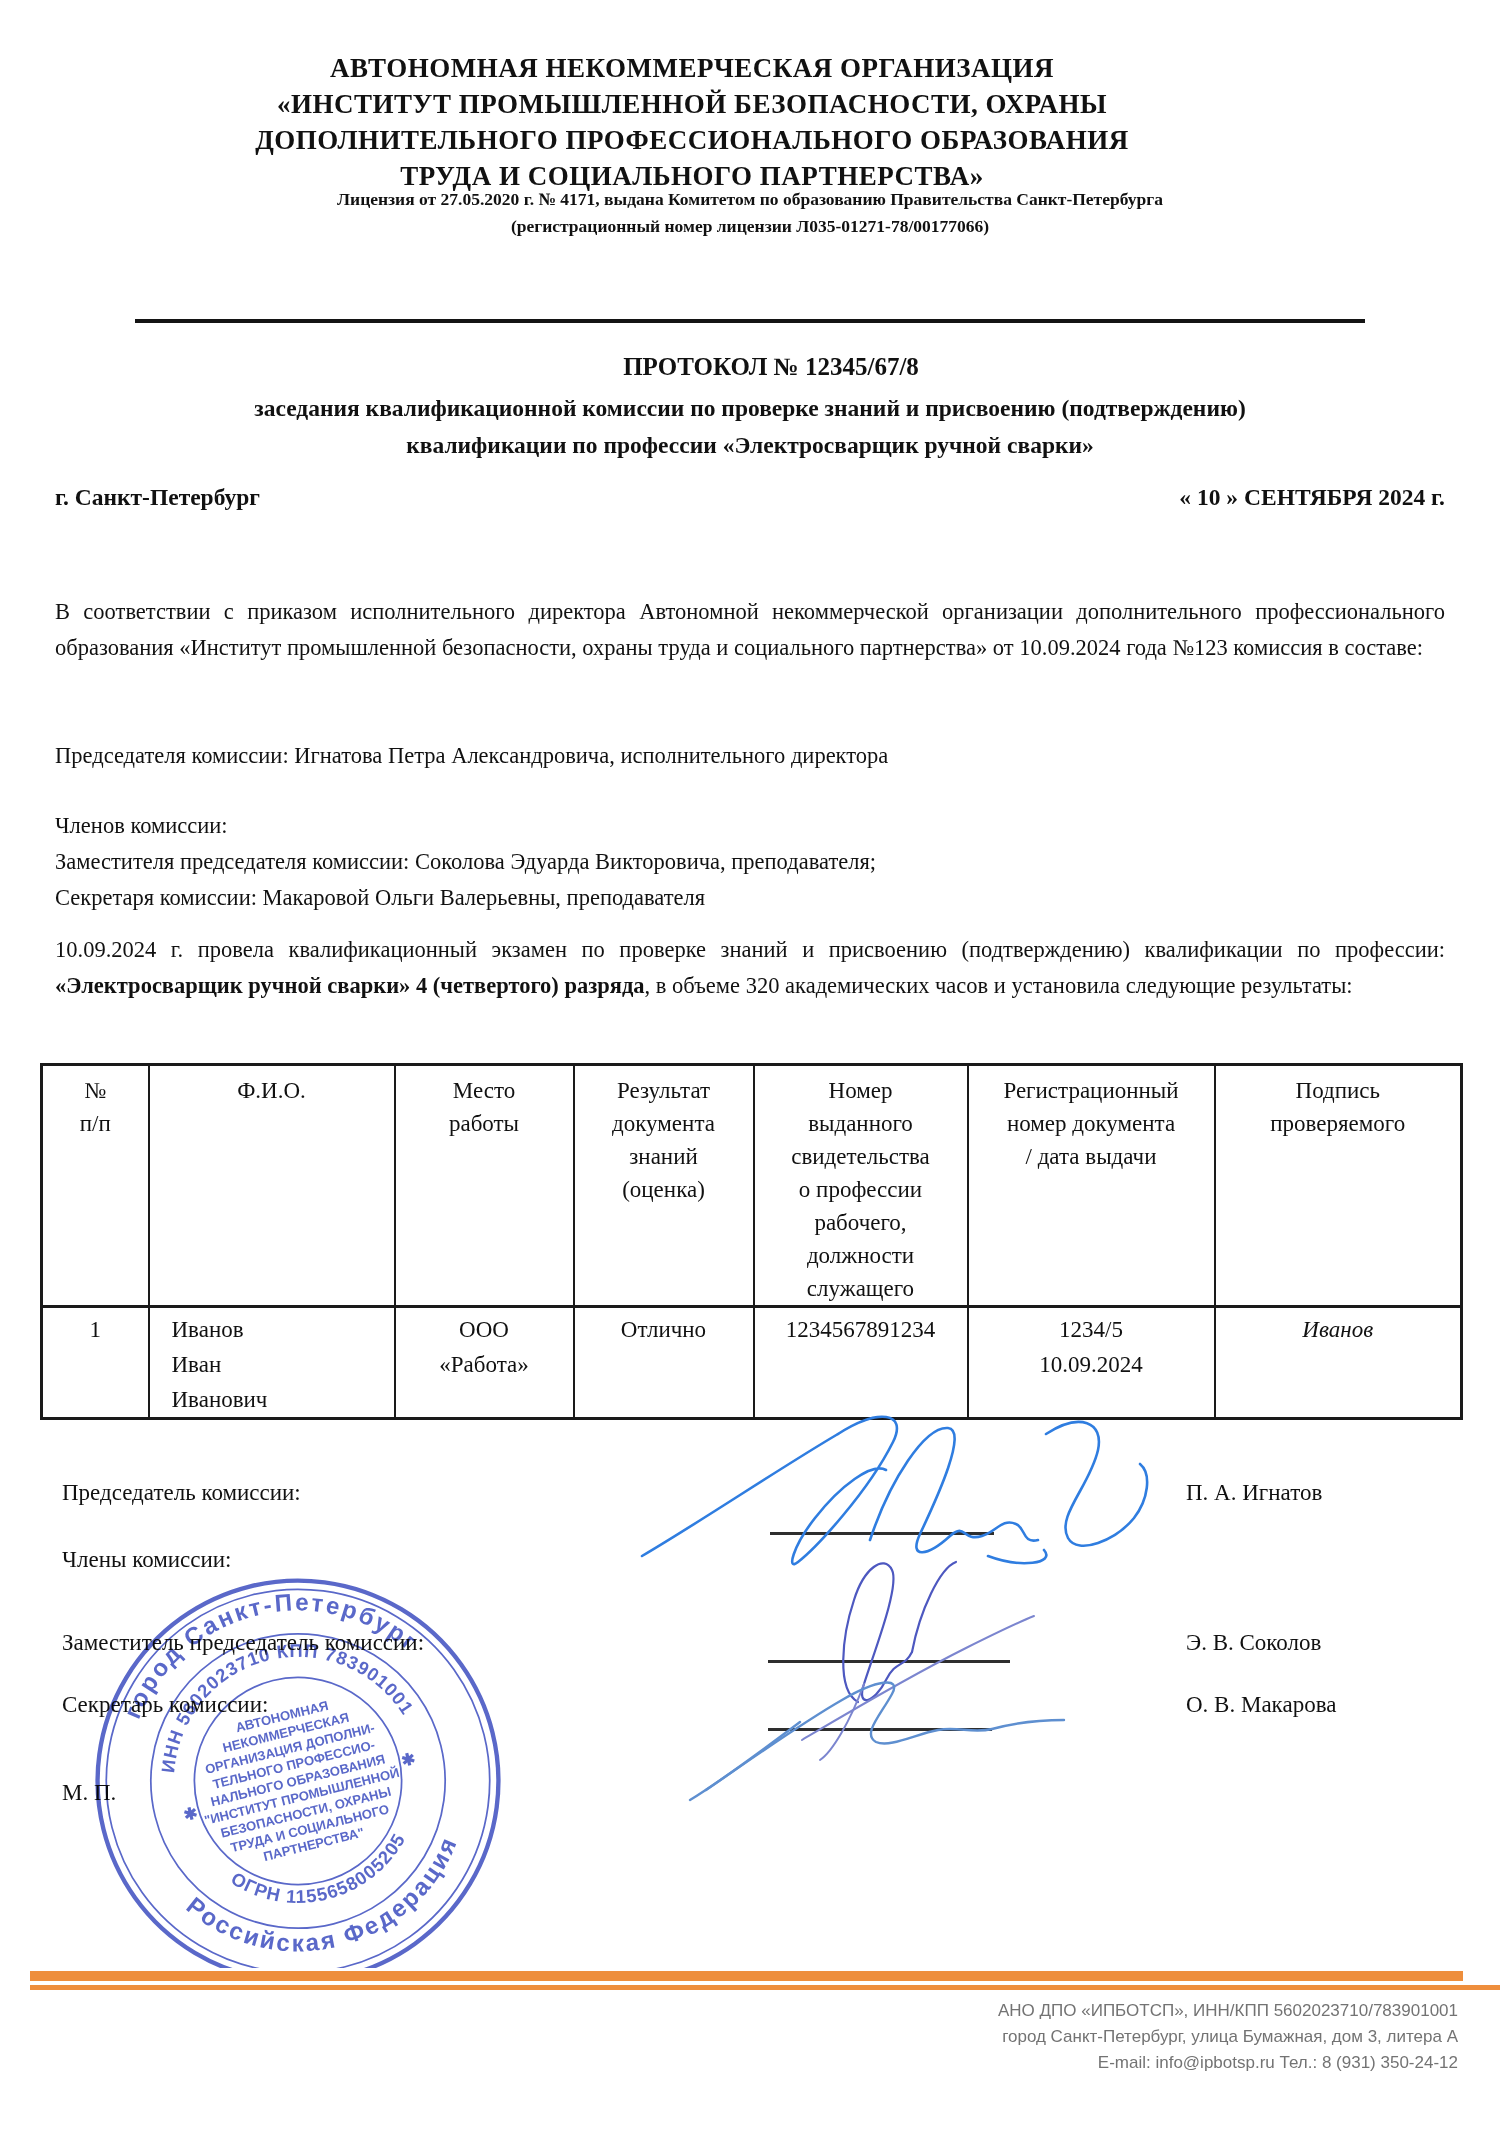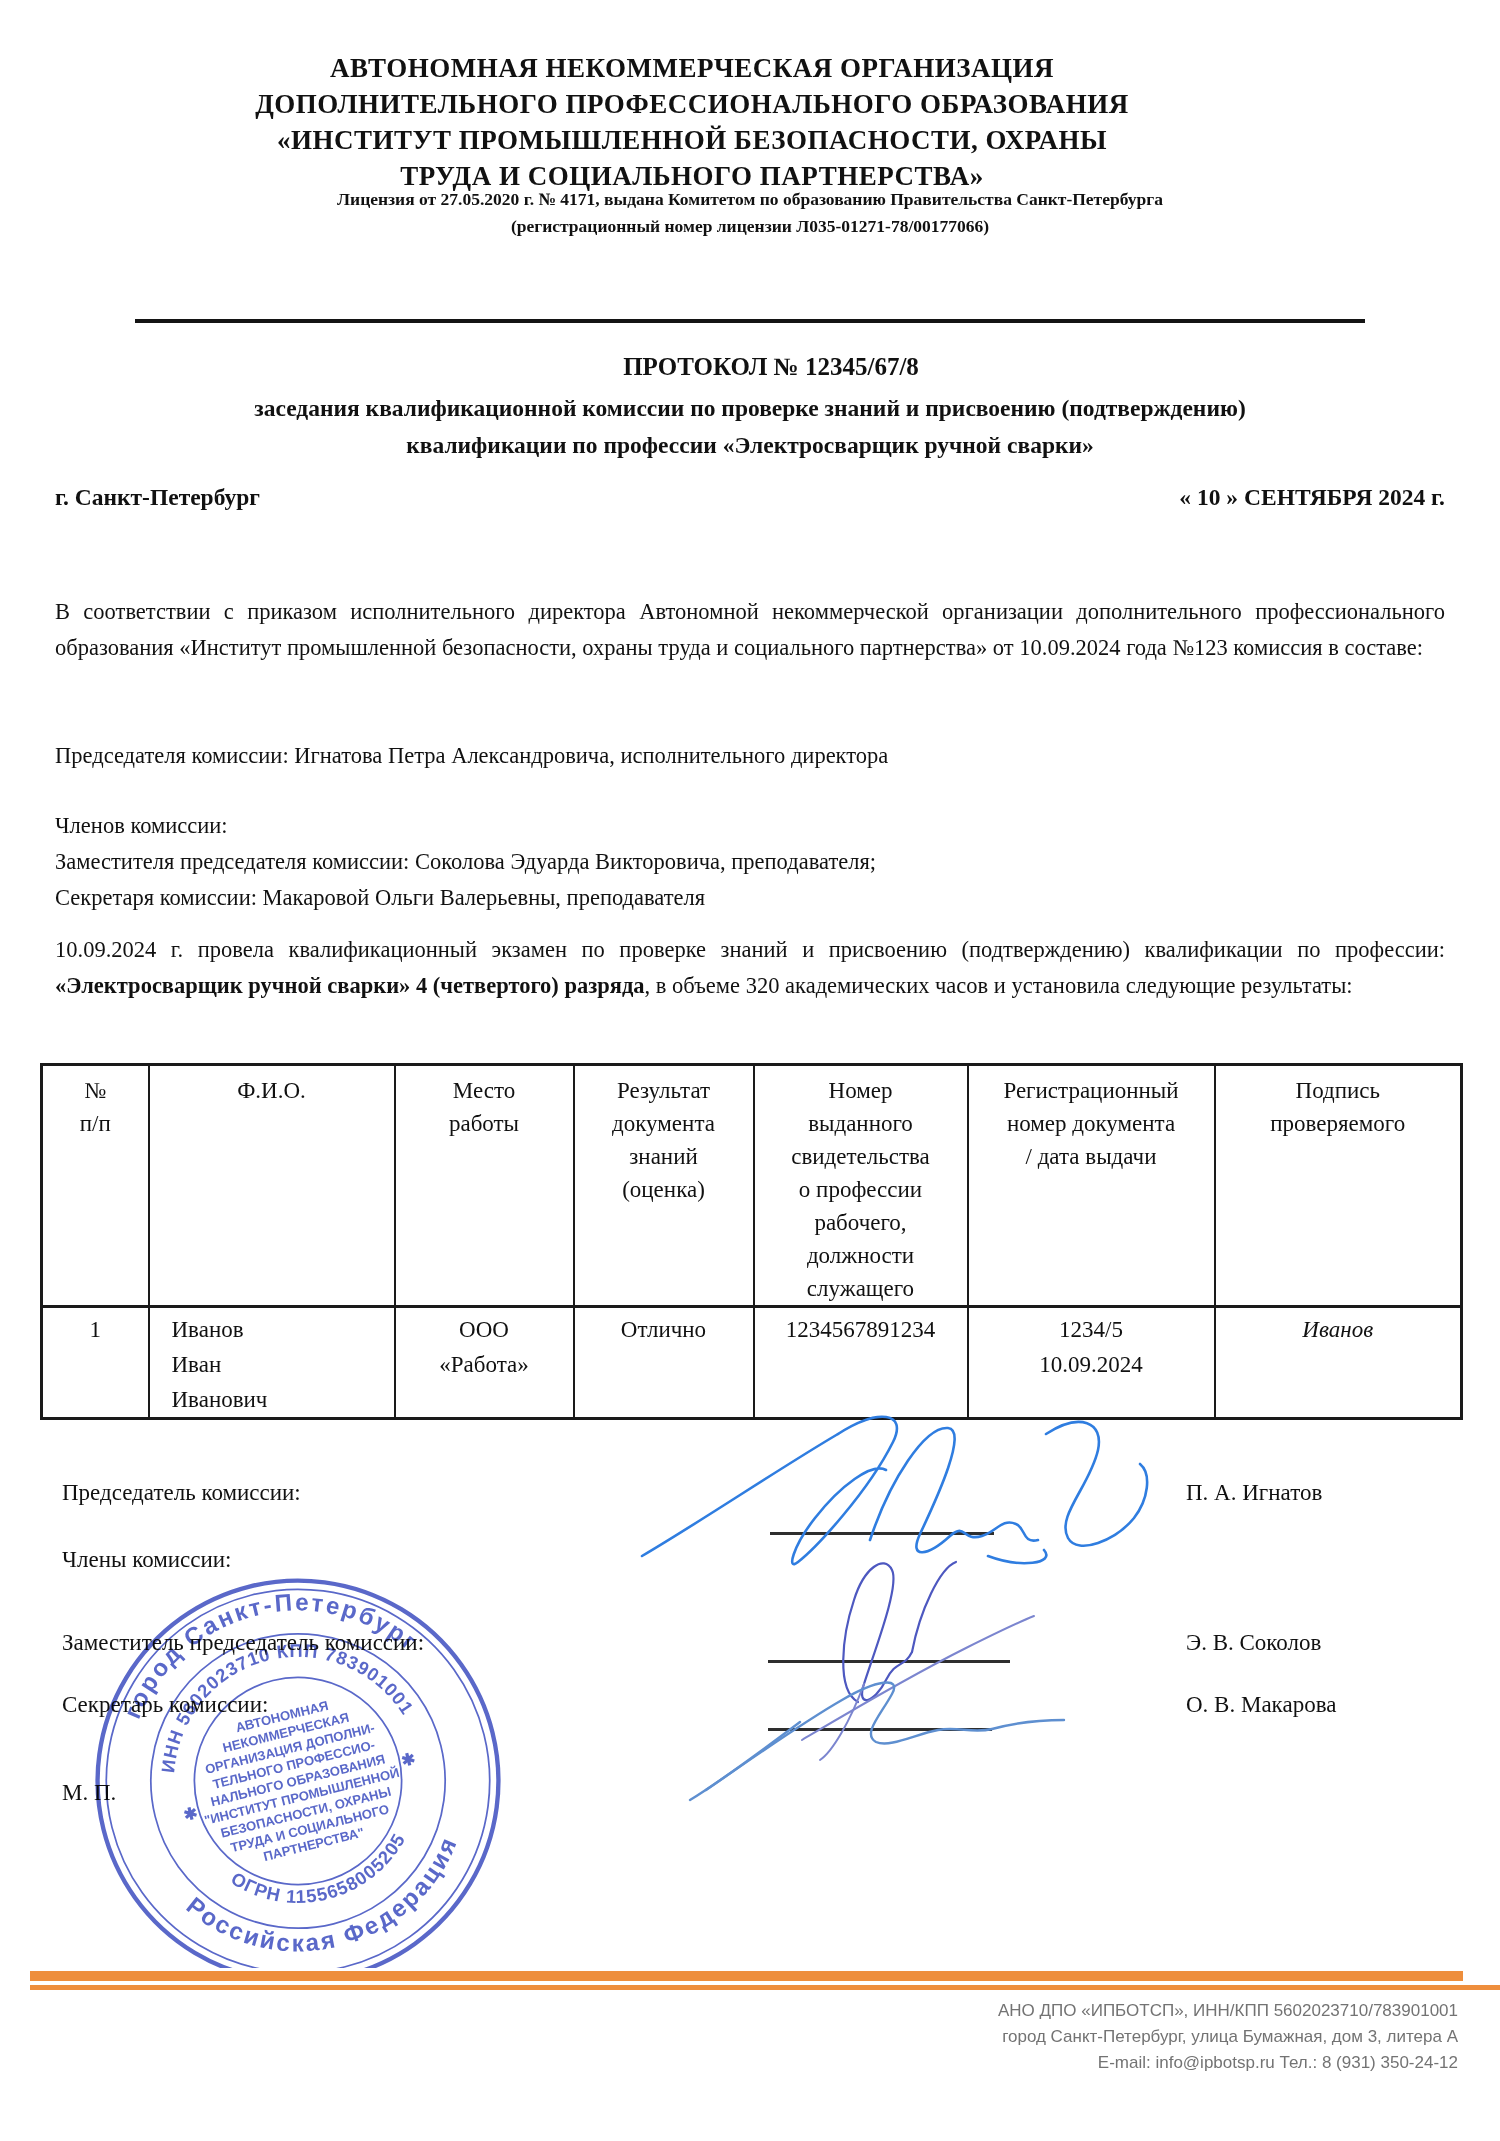--- a/index.html
+++ b/index.html
@@ -46,22 +46,22 @@
   .f-band-thick{position:absolute;top:3px;left:30px;width:1433px;height:10px;background:#ee8e3c;}
   .f-band-thin{position:absolute;top:17px;left:30px;width:1470px;height:5px;background:#ee8e3c;}
   .f-text{position:absolute;top:30px;right:42px;text-align:right;
           font-family:"Liberation Sans",sans-serif;font-size:17px;line-height:26px;color:#737373;}
 </style>
 </head>
 <body>
 
 <div class="abs org-title center">
   <div>АВТОНОМНАЯ НЕКОММЕРЧЕСКАЯ ОРГАНИЗАЦИЯ</div>
+  <div>«ИНСТИТУТ ПРОМЫШЛЕННОЙ БЕЗОПАСНОСТИ, ОХРАНЫ</div>
   <div>ДОПОЛНИТЕЛЬНОГО ПРОФЕССИОНАЛЬНОГО ОБРАЗОВАНИЯ</div>
-  <div>«ИНСТИТУТ ПРОМЫШЛЕННОЙ БЕЗОПАСНОСТИ, ОХРАНЫ</div>
   <div>ТРУДА И СОЦИАЛЬНОГО ПАРТНЕРСТВА»</div>
 </div>
 
 <div class="abs license center">
   <div>Лицензия от 27.05.2020 г. № 4171, выдана Комитетом по образованию Правительства Санкт-Петербурга</div>
   <div>(регистрационный номер лицензии Л035-01271-78/00177066)</div>
 </div>
 
 <div class="abs rule"></div>
 

